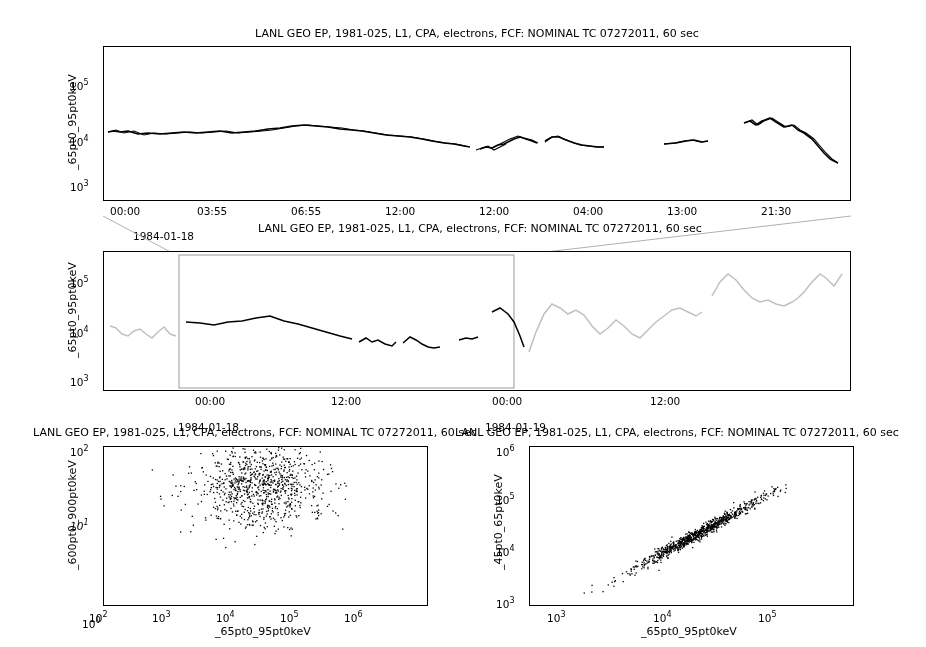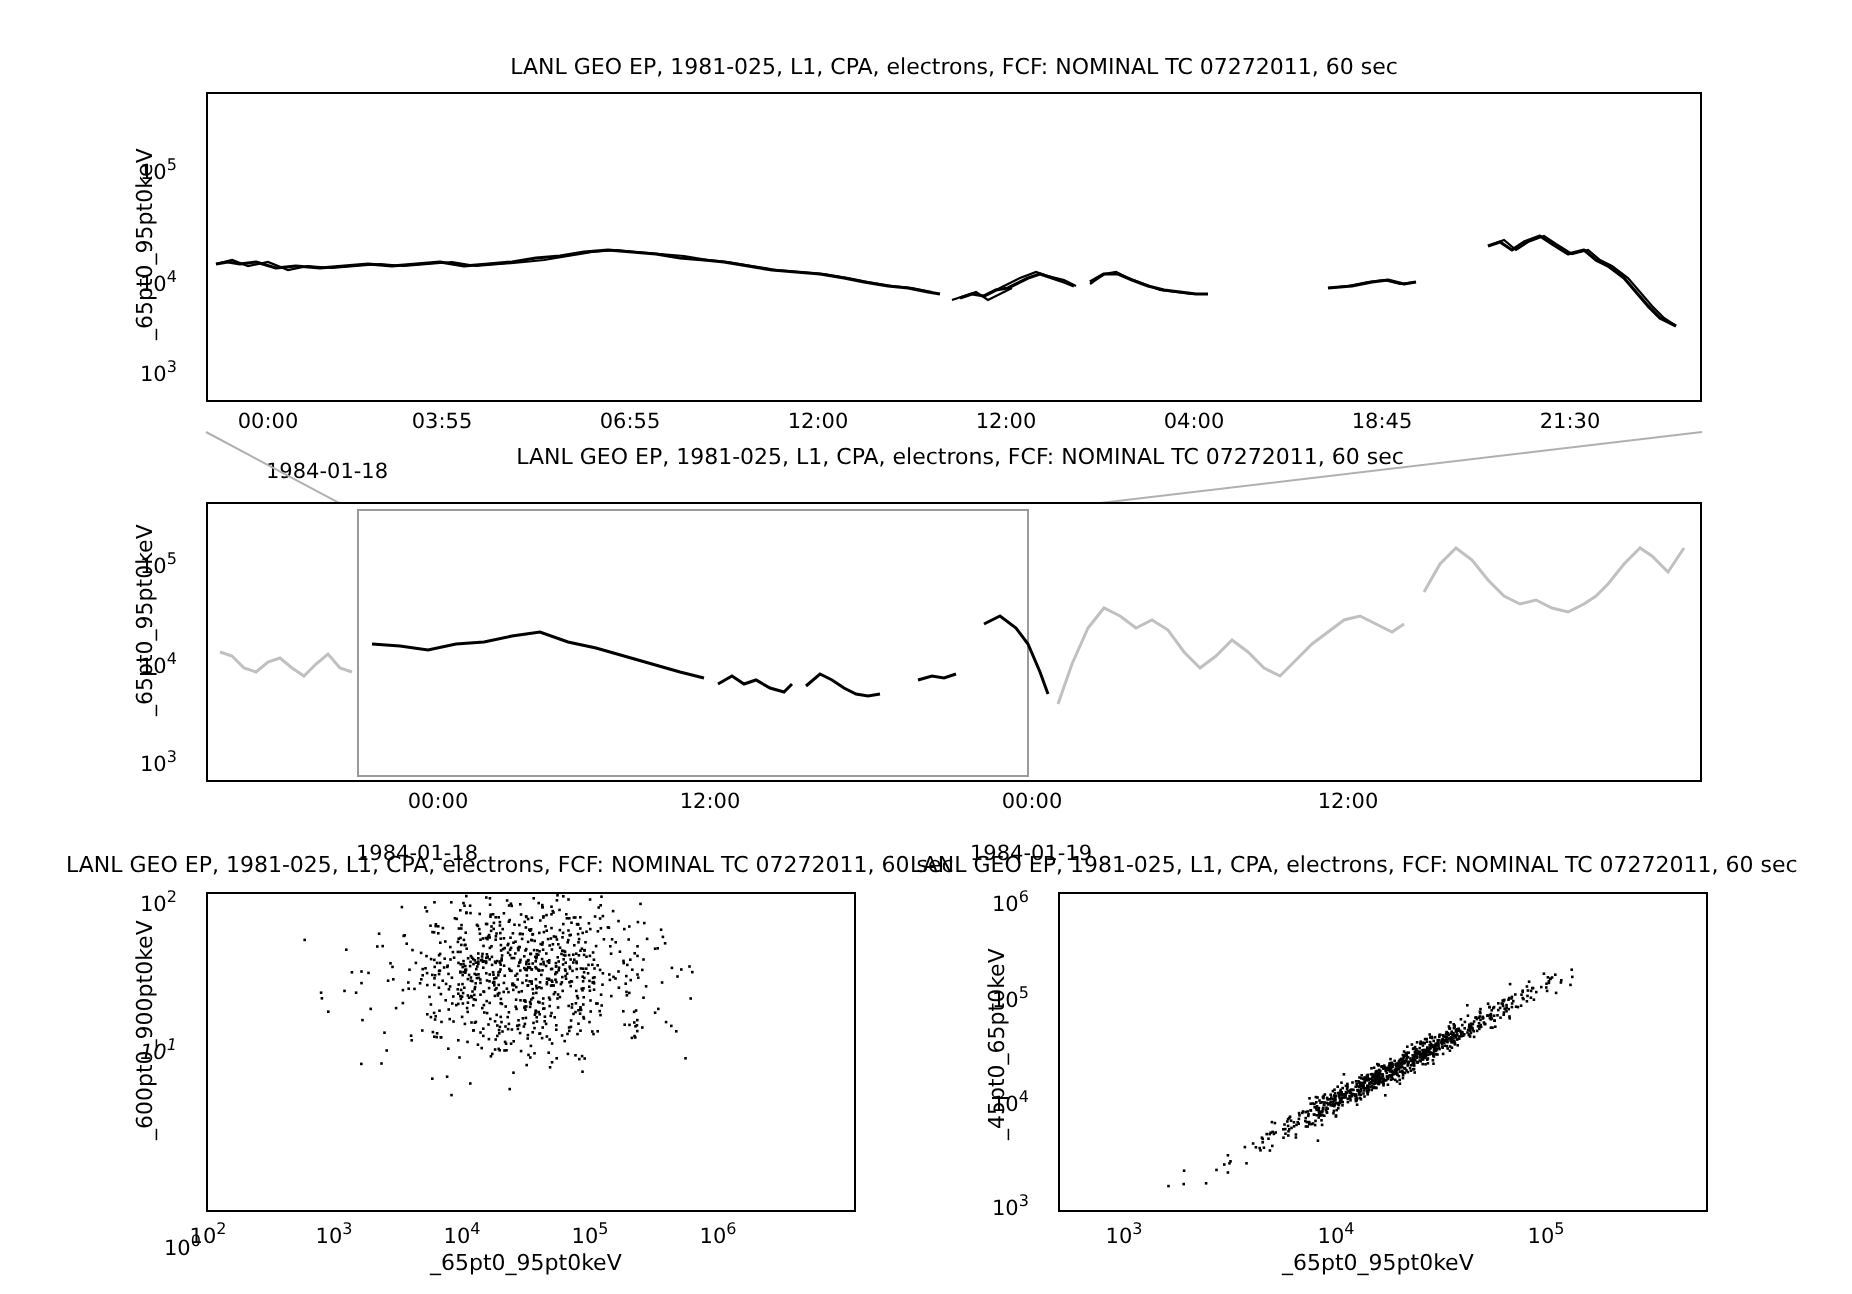--- a/index.html
+++ b/index.html
@@ -13,21 +13,21 @@
     position:absolute;white-space:nowrap;font-size:11px;color:#000;
     text-align:center;
   }
   .axes{position:absolute;border:1px solid #000;box-sizing:border-box;background:#fff;}
   .ylab{
     position:absolute;font-size:11px;white-space:nowrap;
     transform-origin:0 0;transform:rotate(-90deg);
   }
   .xlab{position:absolute;font-size:11px;white-space:nowrap;}
   .tick{position:absolute;font-size:10.5px;white-space:nowrap;}
-  .ticklabel-x{position:absolute;font-size:10.5px;white-space:nowrap;text-align:center;}
+  .ticklabel-x{position:absolute;font-size:10.5px;white-space:nowrap;}
   svg{display:block;}
   .datecap{position:absolute;font-size:10.5px;white-space:nowrap;}
 </style>
 </head>
 <body>
 
 <div class="panel">
   <div class="ptitle" style="left:103px;top:27px;width:748px;">LANL GEO EP, 1981-025, L1, CPA, electrons, FCF: NOMINAL TC 07272011, 60 sec</div>
 
   <div class="axes" id="ax-top" style="left:103px;top:46px;width:748px;height:155px;">
@@ -55,21 +55,21 @@
   <div class="tick" style="left:70px;top:179px;">10<sup style="font-size:8px">3</sup></div>
   <div class="tick" style="left:70px;top:134px;">10<sup style="font-size:8px">4</sup></div>
   <div class="tick" style="left:70px;top:78px;">10<sup style="font-size:8px">5</sup></div>
 
   <div class="ticklabel-x" style="left:110px;top:205px;width:48px;">00:00</div>
   <div class="ticklabel-x" style="left:197px;top:205px;width:48px;">03:55</div>
   <div class="ticklabel-x" style="left:291px;top:205px;width:48px;">06:55</div>
   <div class="ticklabel-x" style="left:385px;top:205px;width:48px;">12:00</div>
   <div class="ticklabel-x" style="left:479px;top:205px;width:48px;">12:00</div>
   <div class="ticklabel-x" style="left:573px;top:205px;width:48px;">04:00</div>
-  <div class="ticklabel-x" style="left:667px;top:205px;width:48px;">18:45</div>
+  <div class="ticklabel-x" style="left:667px;top:205px;width:48px;">13:00</div>
   <div class="ticklabel-x" style="left:761px;top:205px;width:48px;">21:30</div>
 
   <div class="datecap" style="left:133px;top:230px;">1984-01-18</div>
 </div>
 
 <svg style="position:absolute;left:0;top:0;width:926px;height:647px;pointer-events:none">
   <line x1="103" y1="216" x2="178" y2="256" stroke="#b0b0b0" stroke-width="1"></line>
   <line x1="851" y1="216" x2="512" y2="256" stroke="#b0b0b0" stroke-width="1"></line>
 </svg>
 

